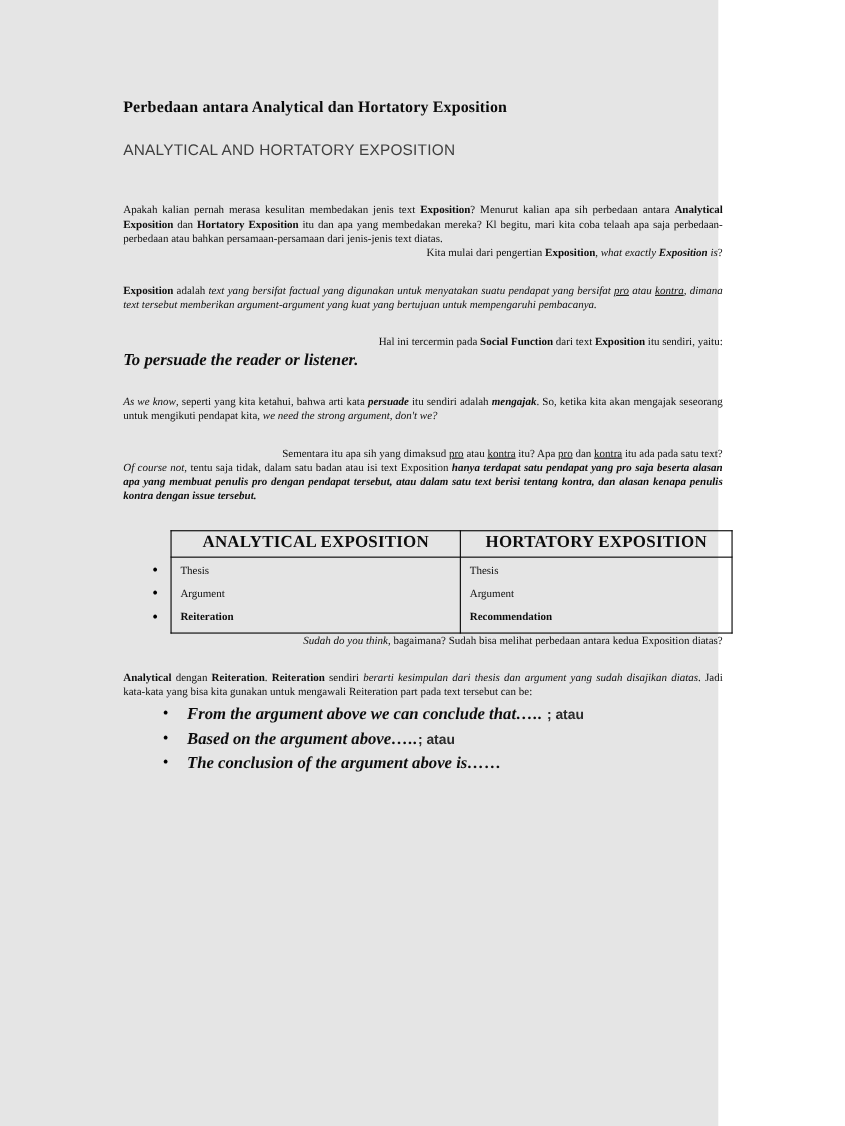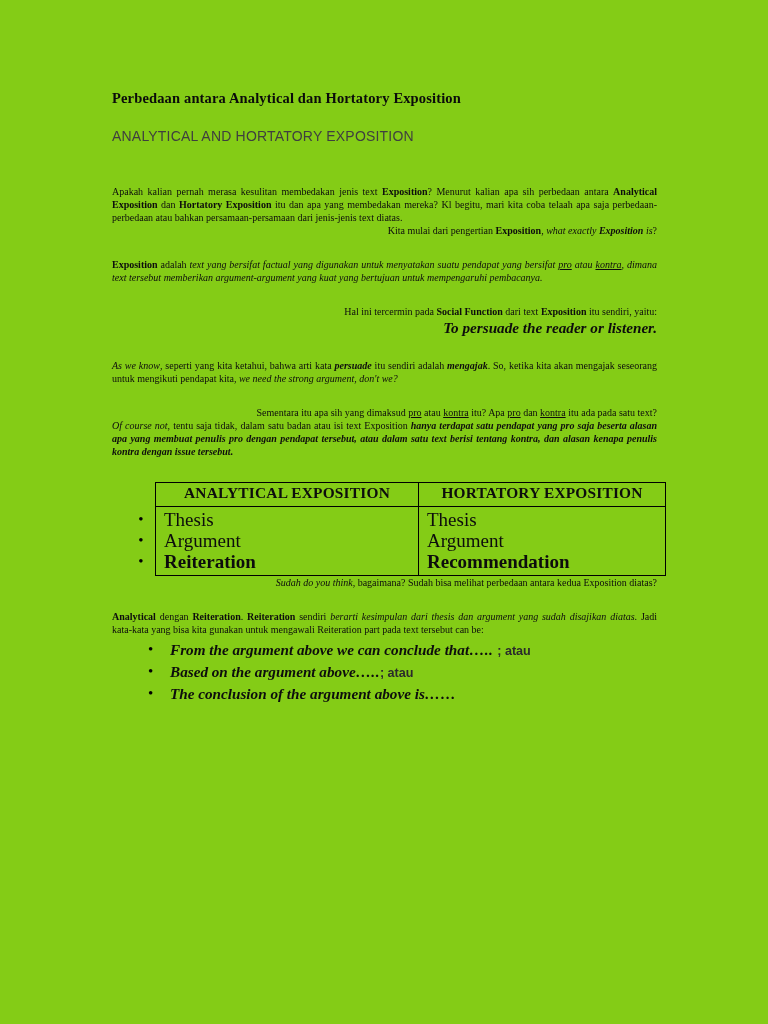--- a/index.html
+++ b/index.html
@@ -14,23 +14,23 @@
     position: relative;
     overflow: hidden;
     font-family: "Liberation Serif", "DejaVu Serif", serif;
     color: #0d0d0d;
     -webkit-font-smoothing: antialiased;
   }
 
   .page {
     position: absolute;
     left: 0; top: 0;
-    width: 768px;
+    width: 653px;
     height: 1024px;
-    background: #84cc16;
+    background: #e5e5e5;
   }
 
   .content {
     position: absolute;
     left: 112px;
     top: 90px;
     width: 545px;
   }
 
   
@@ -65,21 +65,21 @@
   p.body.nojust { text-align: right; }
   .gap-lg { height: 21px; }
 
   b, .b { font-weight: bold; }
   i, .i { font-style: italic; }
   .bi { font-weight: bold; font-style: italic; }
   .u  { text-decoration: underline; }
   .iu { font-style: italic; text-decoration: underline; }
 
   .centered {
-    text-align: right;
+    text-align: left;
     font-weight: bold;
     font-style: italic;
     font-size: 15.2px;
     line-height: 1.30;
   }
 
   
   .table-block {
     position: relative;
     margin-top: 3px;
@@ -100,21 +100,21 @@
 
   table.schema {
     border-collapse: collapse;
     margin-left: 43px;
     width: 508px;
     table-layout: fixed;
   }
   table.schema td, table.schema th {
     border: 1.4px solid #000;
     padding: 1px 0 1px 8px;
-    font-size: 19px;
+    font-size: 10px;
     line-height: 1.30;
     vertical-align: top;
     color: #0d0d0d;
     font-weight: normal;
     text-align: left;
   }
   table.schema th {
     text-align: center;
     font-weight: bold;
     font-size: 15.4px;

